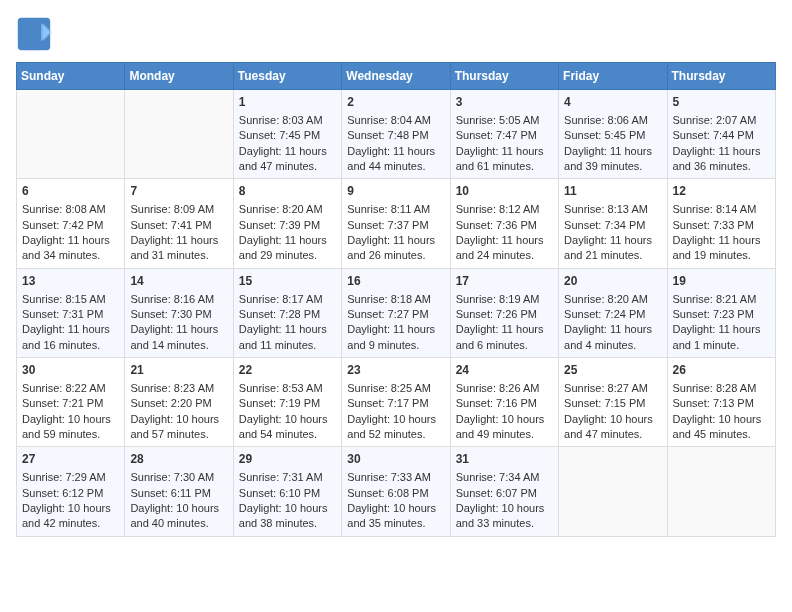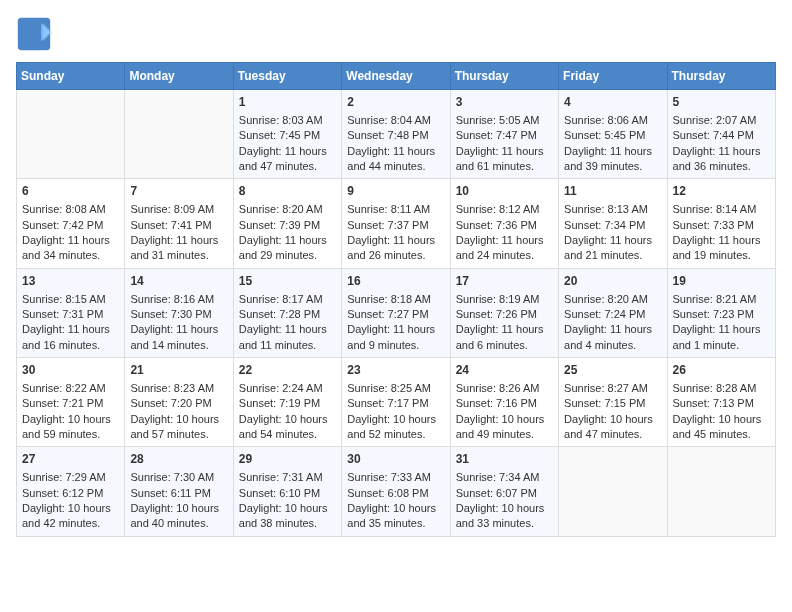--- a/index.html
+++ b/index.html
@@ -270,27 +270,27 @@
         <td>
           <span class="day-num">30</span>
           <div>Sunrise: 8:22 AM</div>
           <div>Sunset: 7:21 PM</div>
           <div>Daylight: 10 hours</div>
           <div>and 59 minutes.</div>
         </td>
         <td>
           <span class="day-num">21</span>
           <div>Sunrise: 8:23 AM</div>
-          <div>Sunset: 7:20 PM</div>
+          <div>Sunset: 2:20 PM</div>
           <div>Daylight: 10 hours</div>
           <div>and 57 minutes.</div>
         </td>
         <td>
           <span class="day-num">22</span>
-          <div>Sunrise: 2:24 AM</div>
+          <div>Sunrise: 8:53 AM</div>
           <div>Sunset: 7:19 PM</div>
           <div>Daylight: 10 hours</div>
           <div>and 54 minutes.</div>
         </td>
         <td>
           <span class="day-num">23</span>
           <div>Sunrise: 8:25 AM</div>
           <div>Sunset: 7:17 PM</div>
           <div>Daylight: 10 hours</div>
           <div>and 52 minutes.</div>

